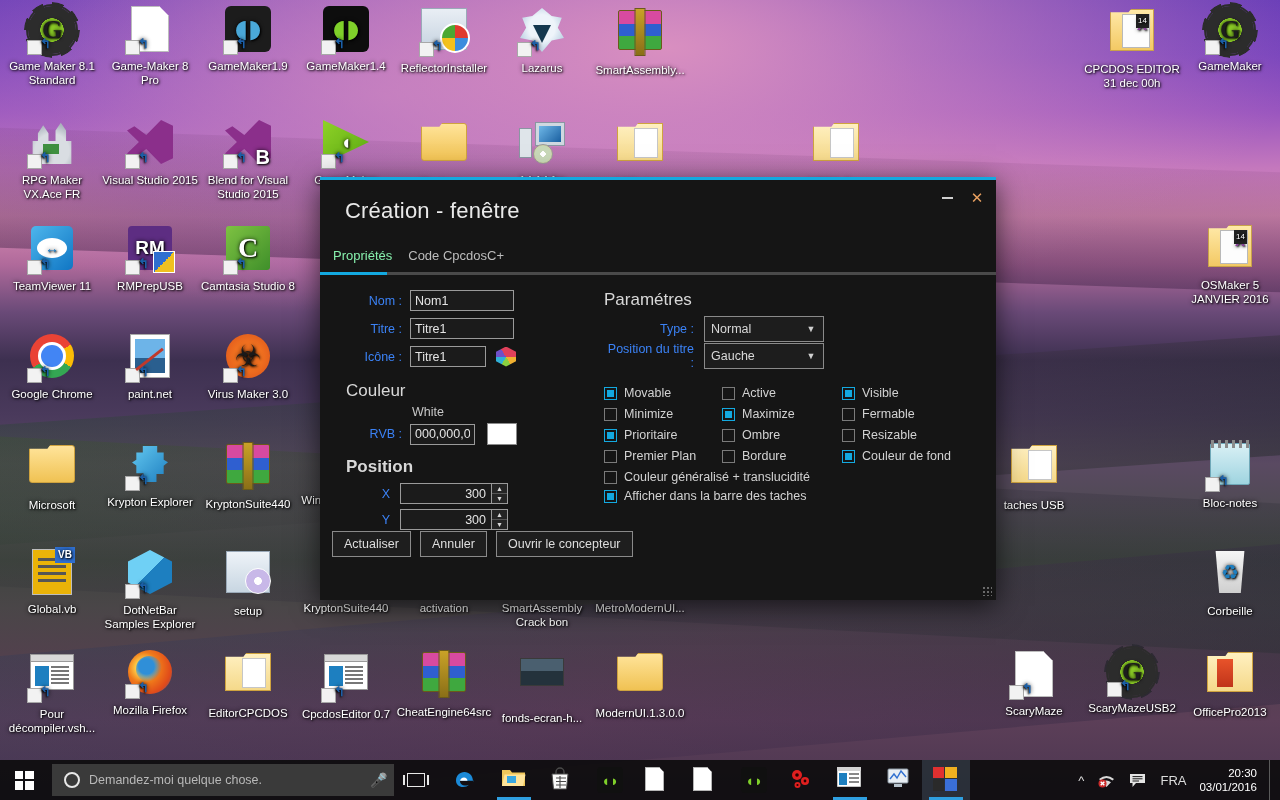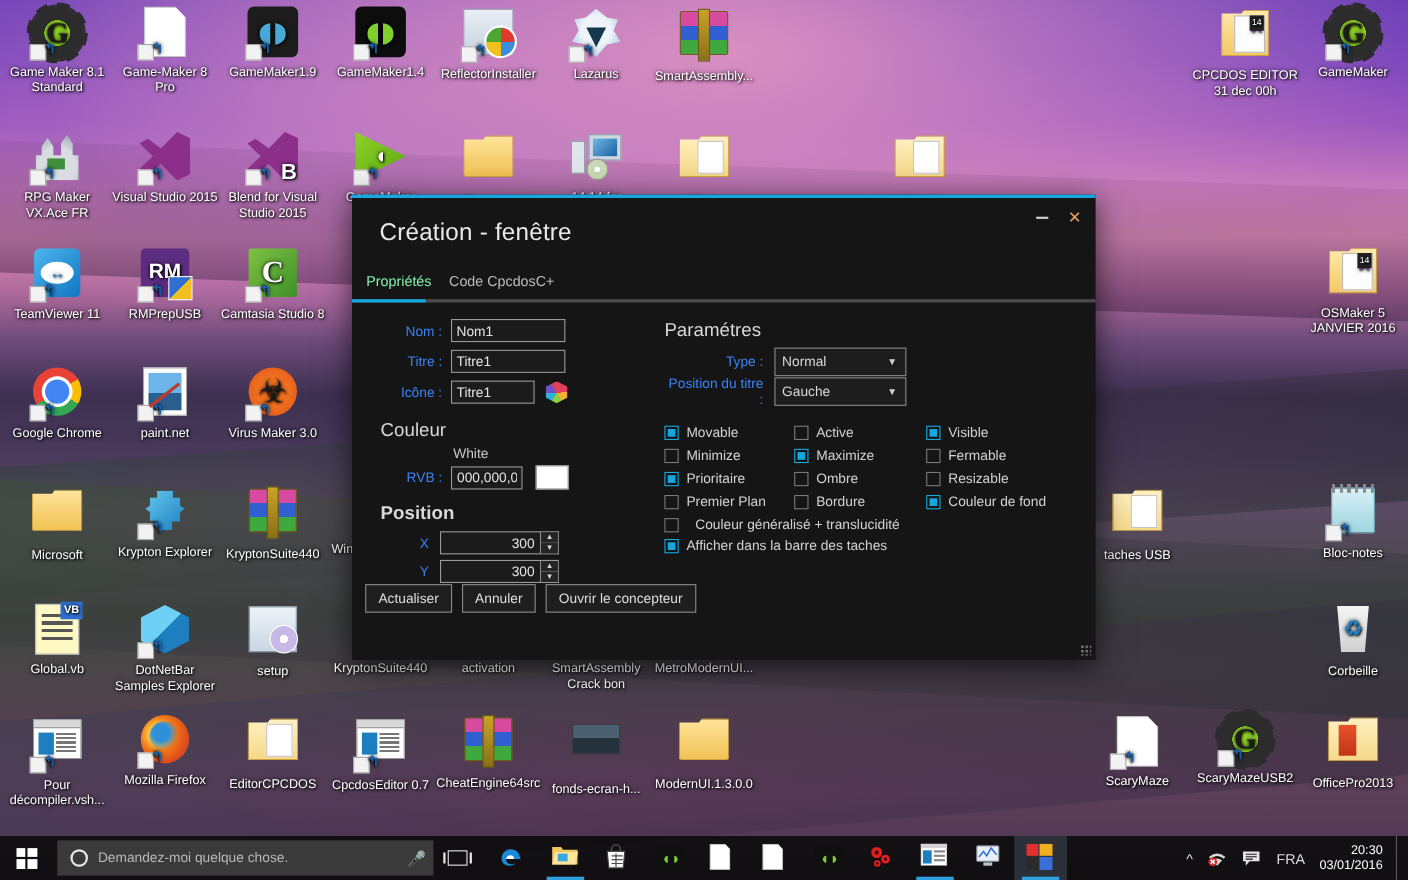--- a/index.html
+++ b/index.html
@@ -172,21 +172,21 @@
     clip-path: polygon(0 10%,40% 10%,46% 0,100% 0,100% 100%,0 100%);}
   .ic-folder-open { width:46px;height:38px;margin:5px auto;position:relative;
     background:linear-gradient(#fff0c0,#f5d98a);border:1px solid #cfa33f;
     clip-path: polygon(0 10%,40% 10%,46% 0,100% 0,100% 100%,0 100%);}
   .ic-folder-open .page{position:absolute;right:4px;top:4px;width:24px;height:30px;background:#fff;
     border:1px solid #c6c6c6;}
   .ic-puzzle { width:44px;height:44px;margin:2px auto;position:relative;}
   .ic-puzzle::before{content:"";position:absolute;inset:4px;
     background:linear-gradient(135deg,#63c8f0,#1f7fc0);
     clip-path: polygon(30% 0,70% 0,70% 18%,88% 18%,88% 38%,100% 45%,88% 55%,88% 78%,68% 78%,68% 100%,32% 100%,32% 76%,12% 76%,12% 54%,0 46%,12% 38%,12% 18%,30% 18%);}
-  .ic-vb { width:40px;height:46px;margin:1px auto;background:#fef9c3;border:1px solid #bdbdbd;position:relative;}
+  .ic-vb { width:40px;height:46px;margin:1px auto;background:#eab308;border:1px solid #bdbdbd;position:relative;}
   .ic-vb .lines{position:absolute;left:5px;top:8px;right:5px;height:28px;
     background:repeating-linear-gradient(#555 0 3px,transparent 3px 7px);}
   .ic-vb .tag{position:absolute;right:-4px;top:-3px;background:#2f6fd0;color:#fff;font-size:10px;
     font-weight:bold;padding:1px 3px;}
   .ic-dnb { width:44px;height:44px;margin:2px auto;
     background:
       linear-gradient(135deg,#6fd0f5 0 50%, #1d7fc0 50% 100%);
     clip-path: polygon(50% 0,100% 26%,100% 74%,50% 100%,0 74%,0 26%);}
   .ic-setup { width:44px;height:42px;margin:3px auto;position:relative;
     background:linear-gradient(#eef3f8,#c8d6e2);border:1px solid #9aa9b8;}
@@ -807,21 +807,21 @@
           <span class="cbox"></span>
           <span>Bordure</span>
         </div>
         <div class="cbrow">
           <span class="cbox on"></span>
           <span>Couleur de fond</span>
         </div>
       </div>
 
     <div id="cb-wide" style="margin-top:7px;">
-        <div class="cbrow" style="margin-top: 5px; gap: 8px;">
+        <div class="cbrow" style="margin-top: 5px;">
           <span class="cbox"></span>
           <span>Couleur généralisé + translucidité</span>
         </div>
         <div class="cbrow" style="margin-top: 5px;">
           <span class="cbox on"></span>
           <span>Afficher dans la barre des taches</span>
         </div>
       </div>
   </div>
 

